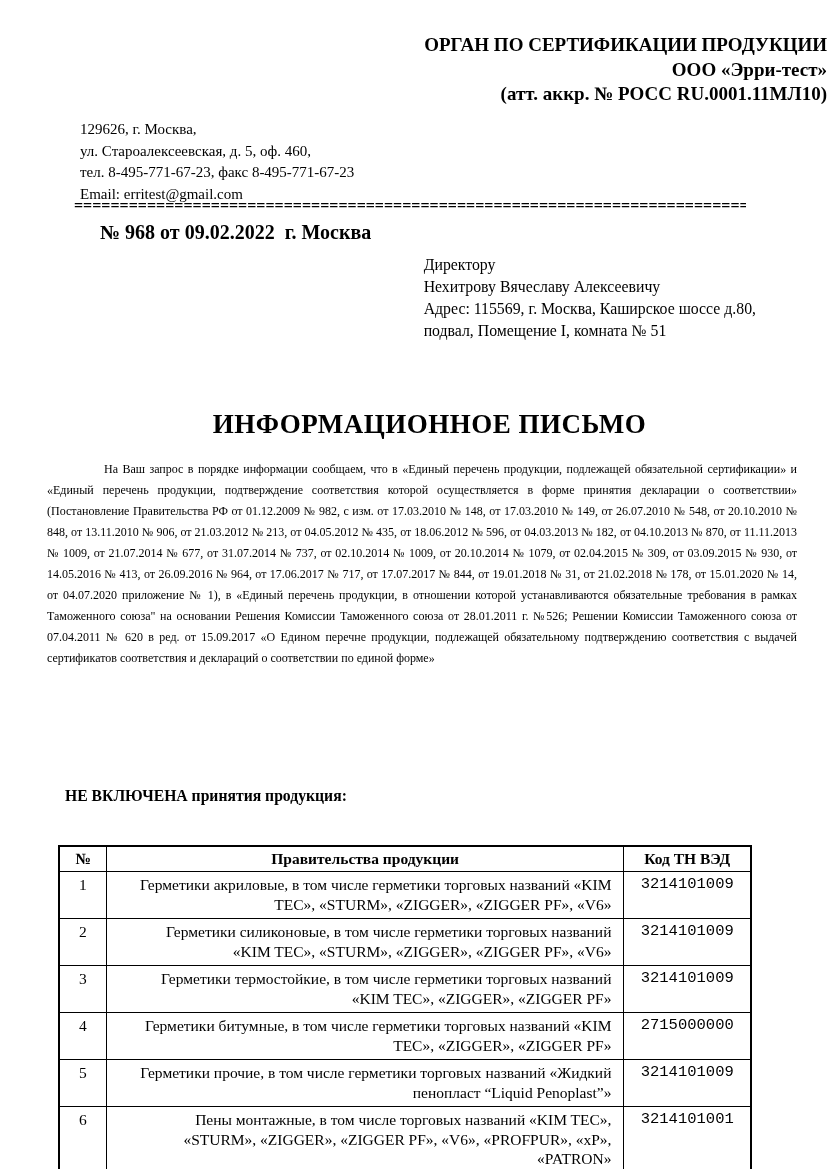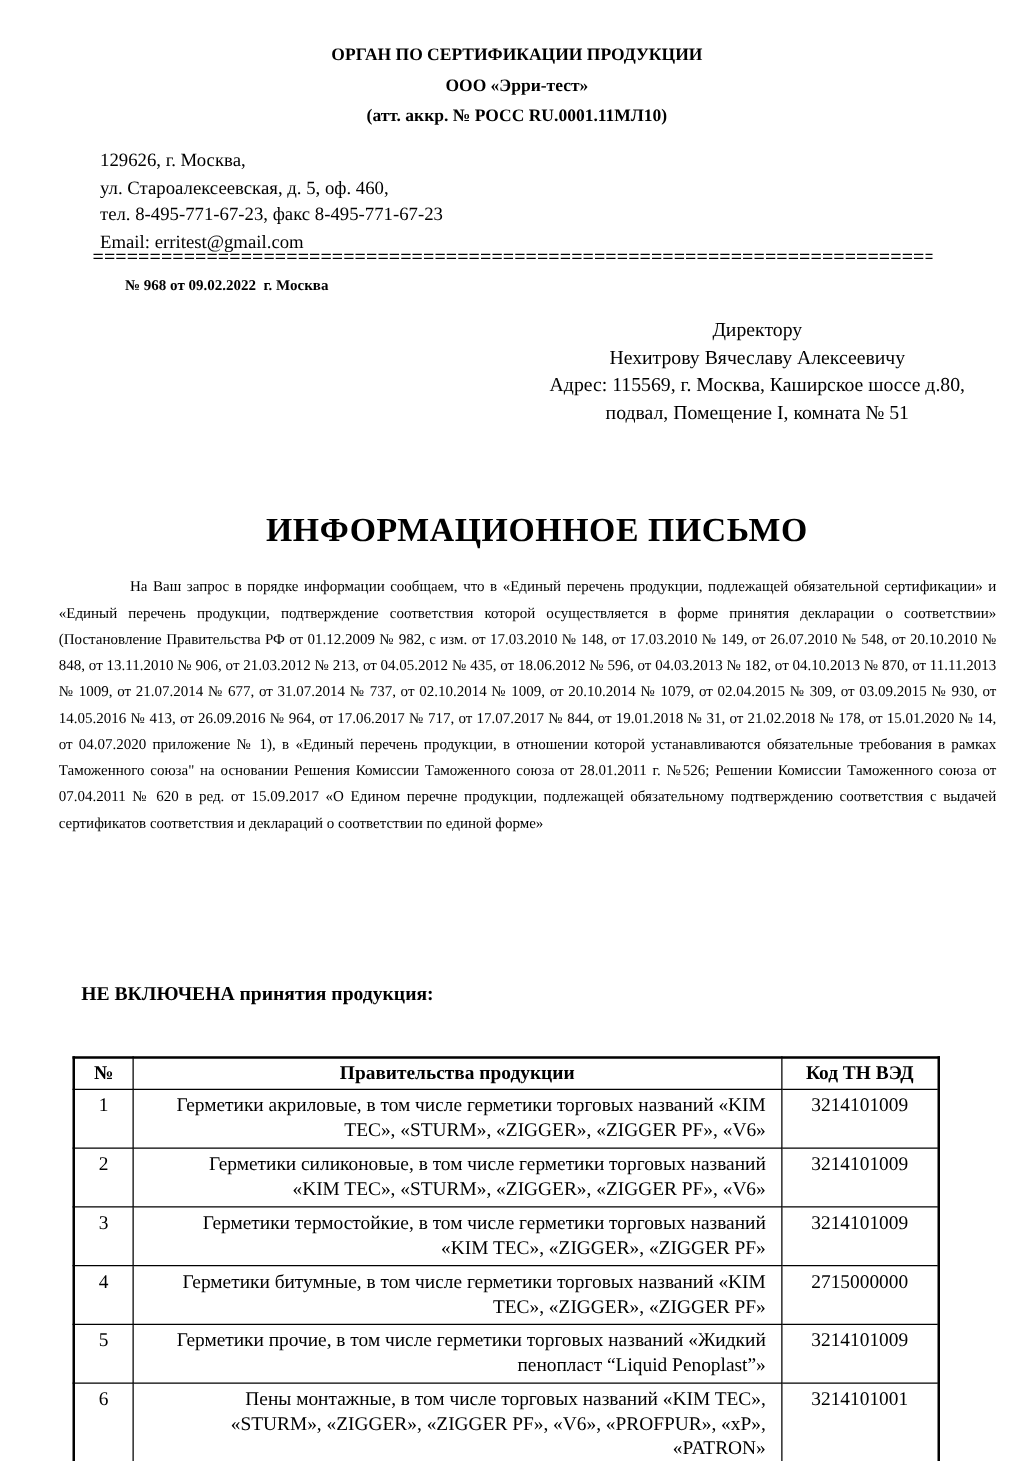--- a/index.html
+++ b/index.html
@@ -7,39 +7,39 @@
     position:relative;
     width:827px;
     height:1169px;
     background:#ffffff;
     color:#000000;
     font-family:"Liberation Serif","DejaVu Serif",serif;
     overflow:hidden;
   }
   .org-header{
     position:absolute; top:33px; left:0; width:100%;
-    text-align:center; font-weight:bold;
-    font-size:14px; line-height:24.5px;
+    text-align:right; font-weight:bold;
+    font-size:19px; line-height:24.5px;
   }
   .contact{
     position:absolute; top:119px; left:80px;
     font-size:15px; line-height:21.5px;
   }
   .separator{
     position:absolute; top:197px; left:74px; width:672px; height:20px;
     overflow:hidden; white-space:nowrap;
     font-weight:bold; font-size:16px; line-height:18px; letter-spacing:0;
   }
   .ref-line{
     position:absolute; top:221px; left:100px;
-    font-weight:bold; font-size:12px; white-space:pre;
+    font-weight:bold; font-size:20px; white-space:pre;
   }
   .addressee{
-    position:absolute; top:254px; right:55px;
-    text-align:center; font-size:15.8px; line-height:22px;
+    position:absolute; top:254px; right:71px;
+    text-align:left; font-size:15.8px; line-height:22px;
   }
   .title{
     position:absolute; top:393px; left:0; width:100%; margin:16px;
     text-align:center; font-weight:bold; font-size:27px; letter-spacing:.5px;
   }
   .body-par{
     position:absolute; top:459px; left:47px; width:750px; margin:0;
     font-size:12px; line-height:21px;
     text-align:justify; text-indent:57px;
   }
@@ -56,21 +56,21 @@
     border:1px solid #000; vertical-align:top;
   }
   .products-table th{
     font-weight:bold; text-align:center; padding:2px 3px; line-height:20px;
   }
   .c-num{width:42px;}
   .c-name{width:510px;}
   .c-code{width:122px;}
   td.c-num{text-align:center; padding:3px 2px; line-height:19px;}
   td.c-name{text-align:right; padding:3px 12px 4px 28px; line-height:19.5px;}
-  td.c-code{text-align:center; padding:3px 2px; line-height:19px;}
+  td.c-code{text-align:center; padding:3px 2px; line-height:19px;font-family:Liberation Mono, monospace;}
 </style>
 </head>
 <body>
 
 <div class="page">
 
   <header class="org-header">
     <div>ОРГАН ПО СЕРТИФИКАЦИИ ПРОДУКЦИИ</div>
     <div>ООО «Эрри-тест»</div>
     <div>(атт. аккр. № РОСС RU.0001.11МЛ10)</div>

